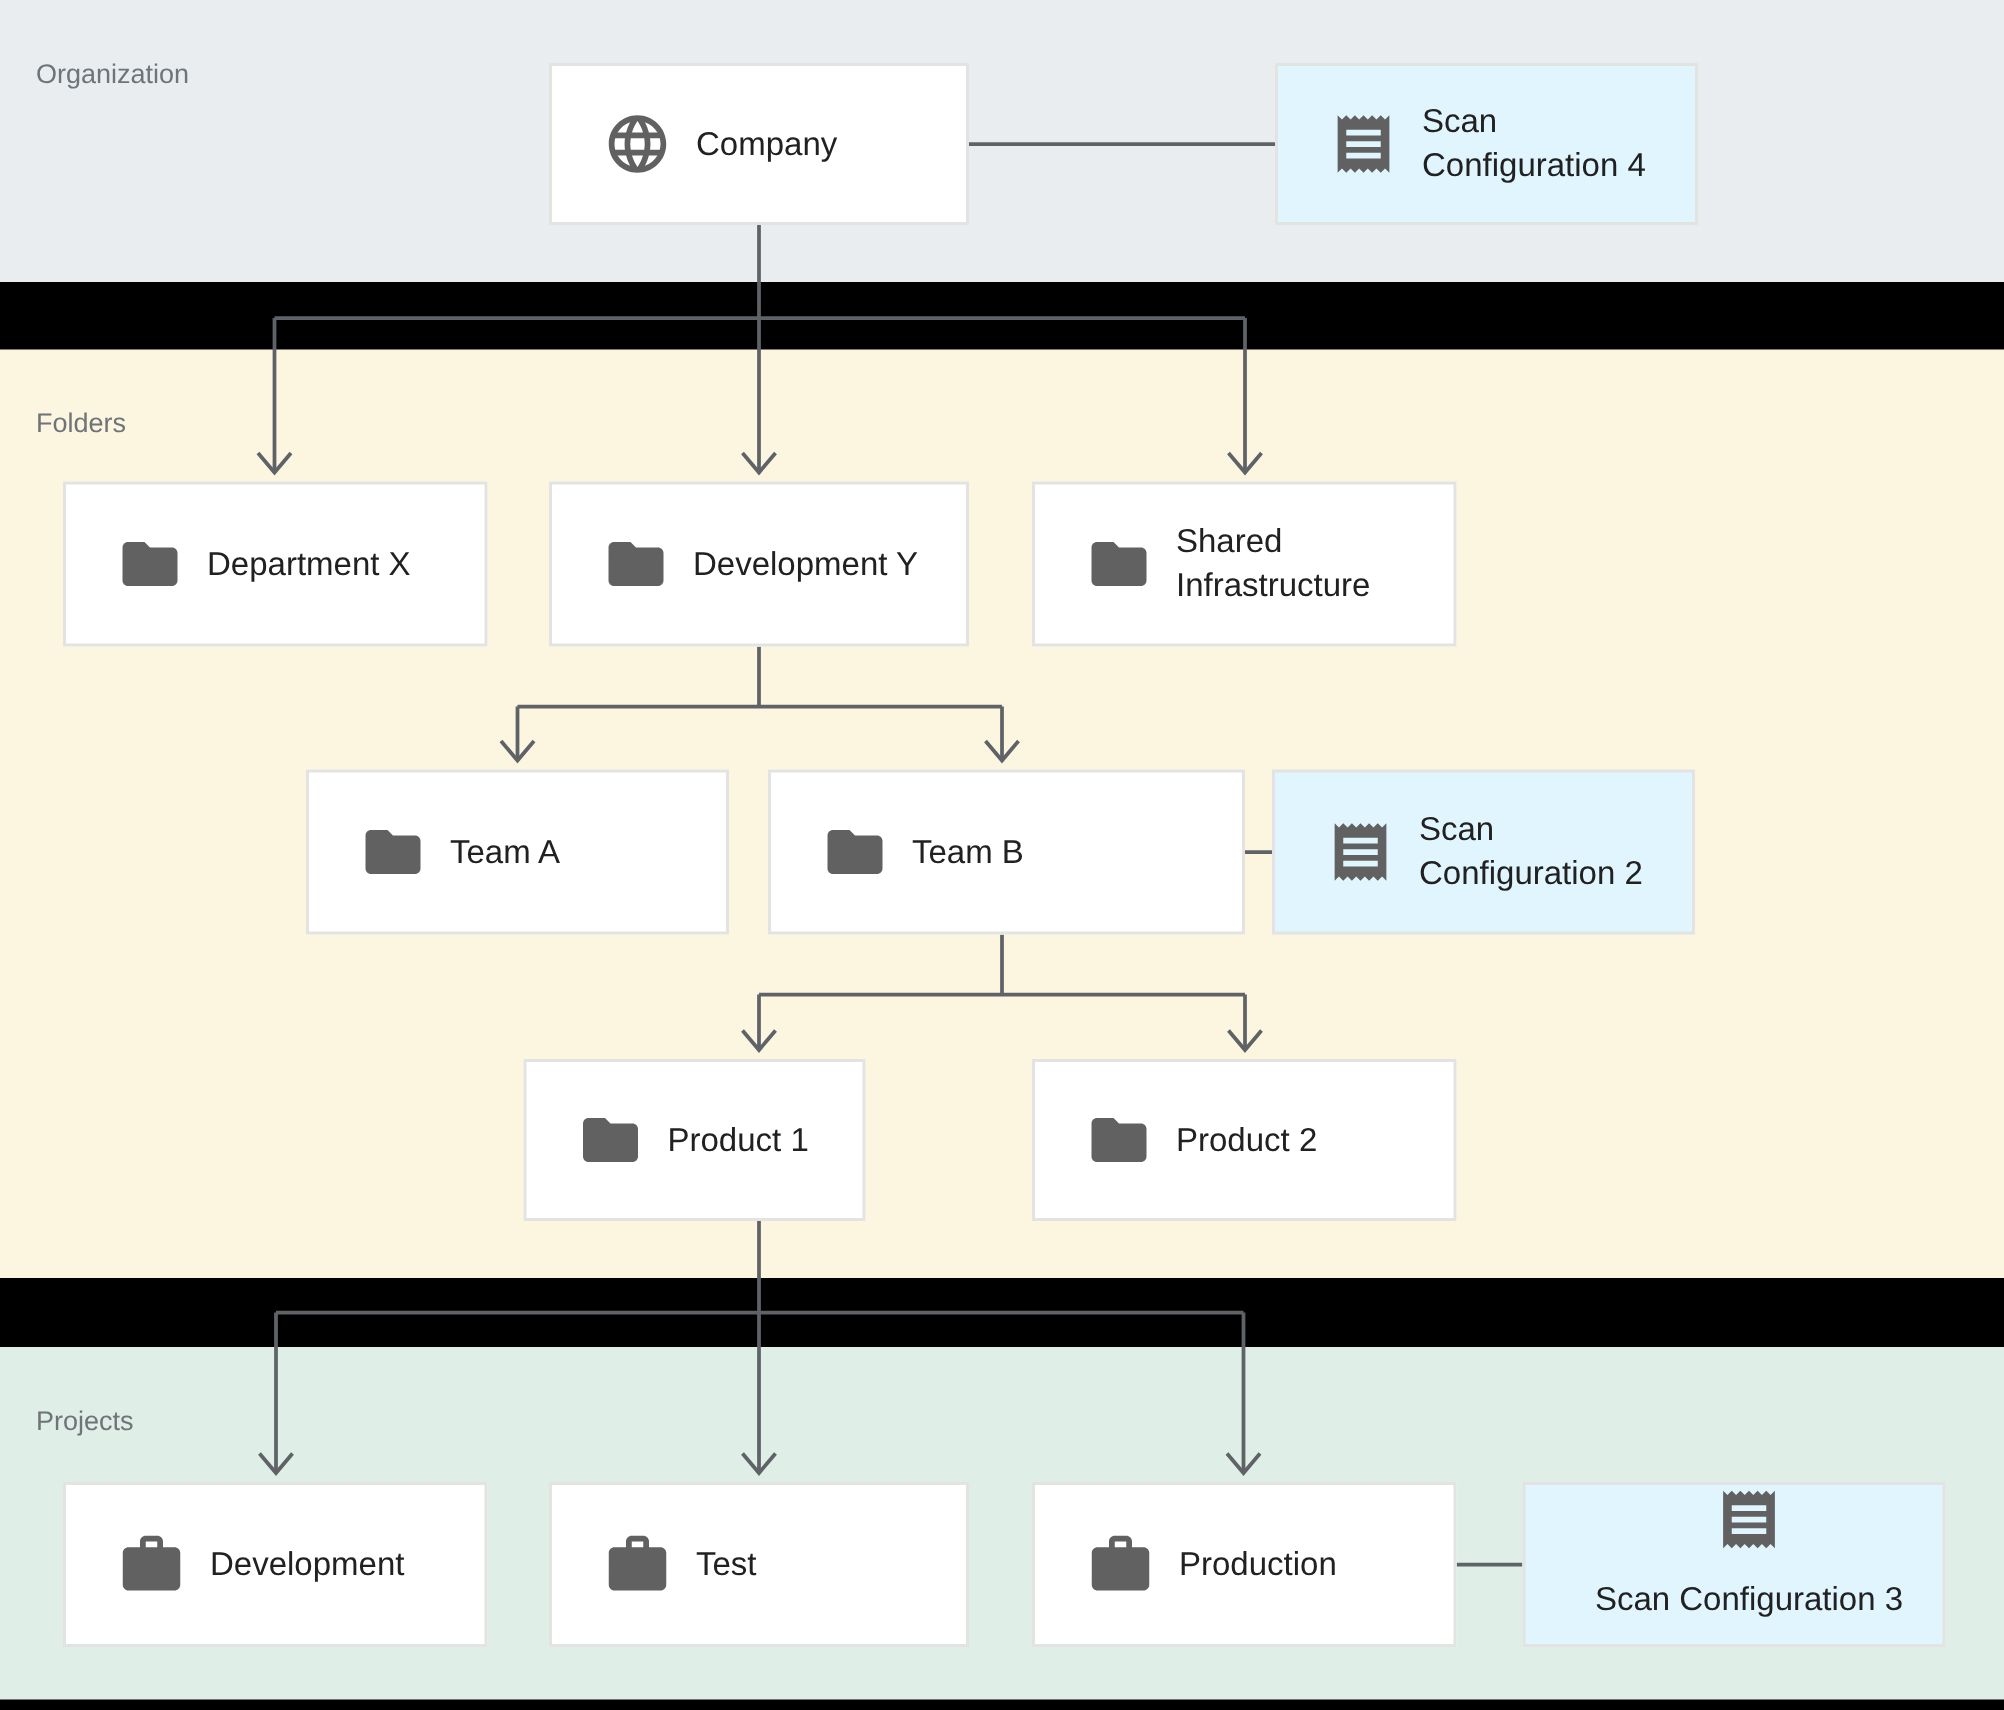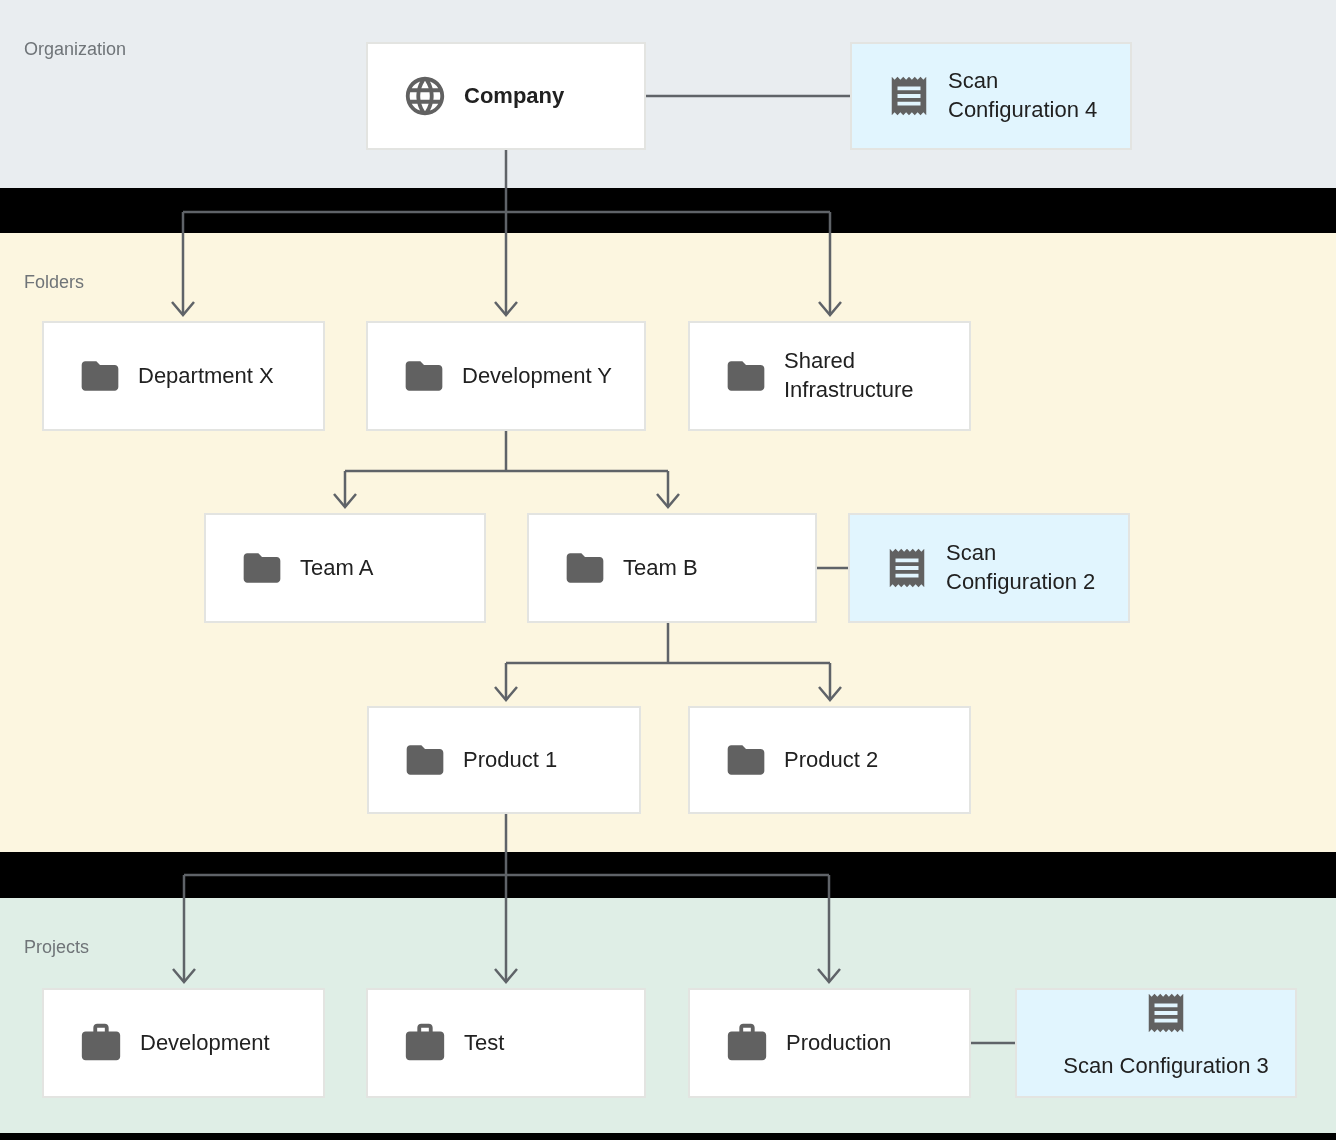--- a/index.html
+++ b/index.html
@@ -38,29 +38,29 @@
     background:var(--node-fill);
     border:2px solid var(--node-border);
   }
   .node.scan{background:var(--scan-config-fill);}
   .node-label{
     font-size:22px;line-height:1.3;color:var(--label-text);
   }
   .icon{display:flex;flex:none;}
   .icon svg{fill:var(--icon);}
   
-  .n-company{left:366px;top:42px;width:280px;height:108px;font-weight:bold;}
+  .n-company{left:366px;top:42px;width:280px;height:108px;}
   .n-scan1{left:850px;top:42px;width:282px;height:108px;}
   .n-deptx{left:42px;top:321px;width:283px;height:110px;}
   .n-depty{left:366px;top:321px;width:280px;height:110px;}
   .n-shared{left:688px;top:321px;width:283px;height:110px;}
   .n-teama{left:204px;top:513px;width:282px;height:110px;}
-  .n-teamb{left:527px;top:513px;width:290px;height:110px;}
+  .n-teamb{left:512px;top:513px;width:318px;height:110px;}
   .n-scan2{left:848px;top:513px;width:282px;height:110px;align-items:center;}
-  .n-prod1{left:367px;top:706px;width:274px;height:108px;}
+  .n-prod1{left:349px;top:706px;width:228px;height:108px;}
   .n-prod2{left:688px;top:706px;width:283px;height:108px;}
   .n-dev{left:42px;top:988px;width:283px;height:110px;}
   .n-test{left:366px;top:988px;width:280px;height:110px;}
   .n-prodn{left:688px;top:988px;width:283px;height:110px;text-align:center;}
   .n-scan3{left:1015px;top:988px;width:282px;height:110px;flex-direction:column;}
 </style>
 </head>
 <body>
 
 <svg width="0" height="0" style="position:absolute" aria-hidden="true">

